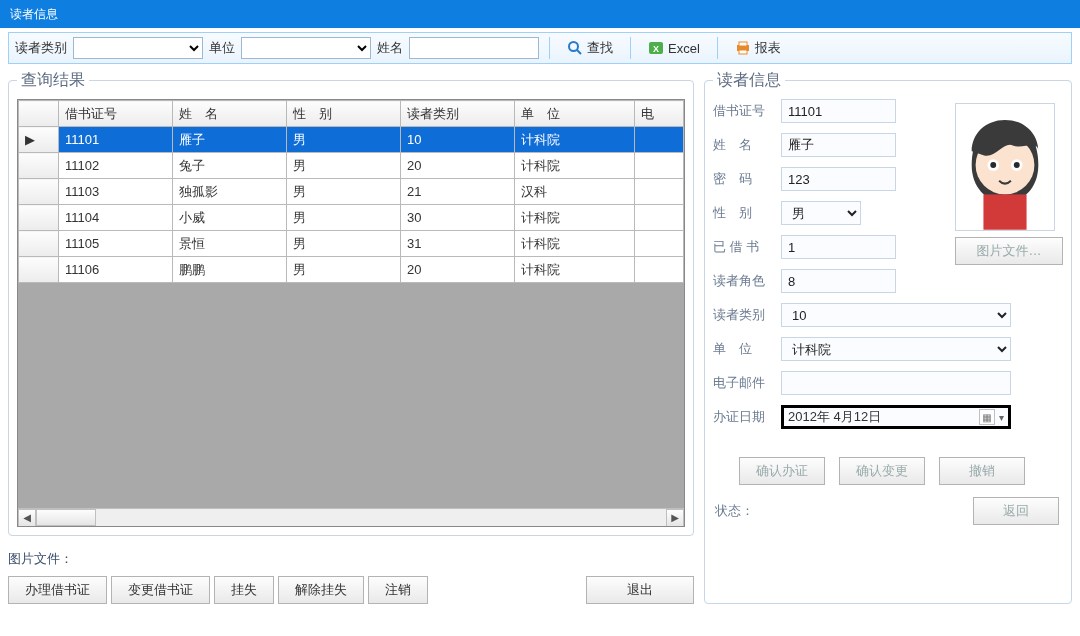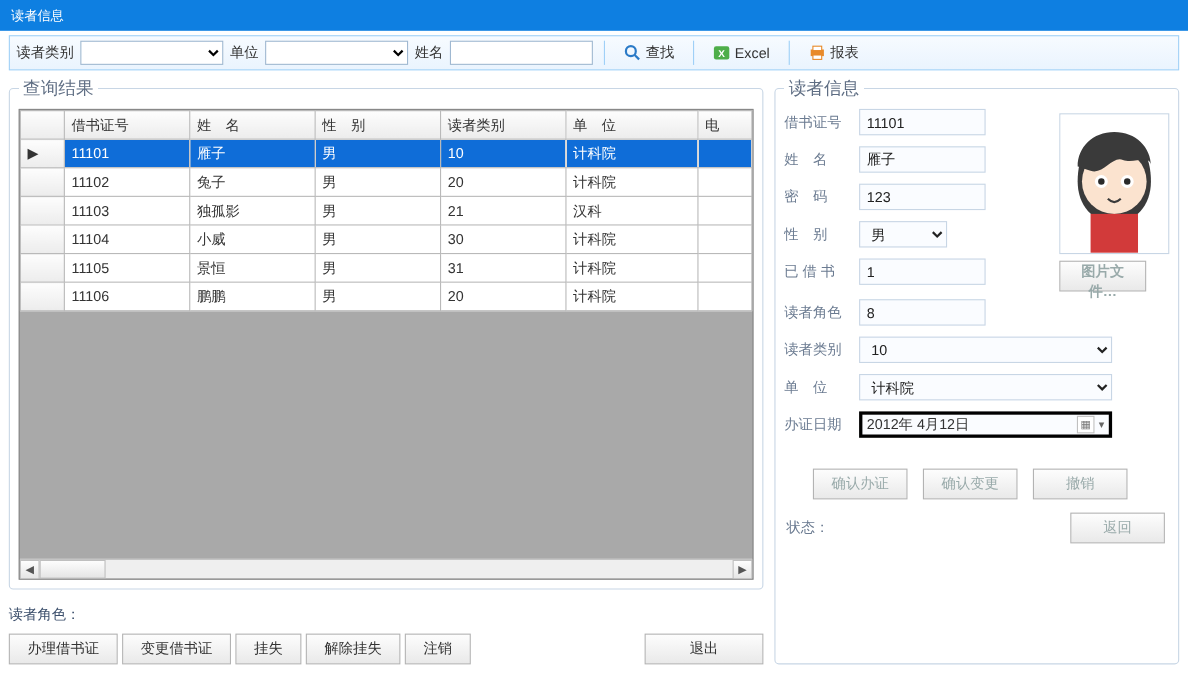--- a/index.html
+++ b/index.html
@@ -149,21 +149,21 @@
   input.wide, select.wide { width:230px !important; }
   .photo-col { display:flex; gap:12px; }
   .photo-fields { flex:1; }
   .photo-box {
     width:100px; height:128px; border:1px solid #c8d6e5; background:#fff;
     display:flex; align-items:center; justify-content:center;
     overflow:hidden;
     margin-top:4px;
   }
   .avatar-svg { width:100px; height:128px; }
-  .img-btn { width:79px; height:26px; margin-top:6px;font-weight:bold; }
+  .img-btn { width:108px; height:26px; margin-top:6px; }
 
   .right-btn-row {
     display:flex; gap:14px; margin-top:28px; margin-bottom:12px;
     padding-left:26px;
   }
   .right-btn-row button, .return-row button { width:86px; }
   .status-row { display:flex; align-items:center; justify-content:space-between; padding-left:2px;gap:33px; }
   .status-row label { color:#6b7b91; }
 
   .cal-icon {
@@ -306,21 +306,21 @@
         <div class="grid-hscroll">
           <div class="scroll-btn">◀</div>
           <div class="scroll-track">
             <div class="scroll-thumb"></div>
           </div>
           <div class="scroll-btn">▶</div>
         </div>
       </div>
     </fieldset>
 
-    <div class="borrow-label">读者角色：</div>
+    <div class="borrow-label">图片文件：</div>
 
     <div class="btn-row">
       <button class="win">办理借书证</button>
       <button class="win">变更借书证</button>
       <button class="win">挂失</button>
       <button class="win">解除挂失</button>
       <button class="win">注销</button>
       <div style="flex:1"></div>
       <button class="win" style="width:108px">退出</button>
     </div>
@@ -384,20 +384,24 @@
           <option>10</option>
         </select>
       </div>
       <div class="field-row">
         <label>单　位</label>
         <select class="wide">
           <option>计科院</option>
         </select>
       </div>
       <div class="field-row">
+        <label>电子邮件</label>
+        <input class="wide" value="" style="">
+      </div>
+      <div class="field-row">
         <label>办证日期</label>
         <div style="width:230px;height:24px;border:3px solid #000000;display:flex;align-items:center;justify-content:space-between;padding:0 4px;background:#fafcff">
           <span>2012年 4月12日</span>
           <span style="display:flex;align-items:center;gap:4px">
             <span class="cal-icon">▦</span>
             <span style="font-size:10px;color:#666">▾</span>
           </span>
         </div>
       </div>
 

